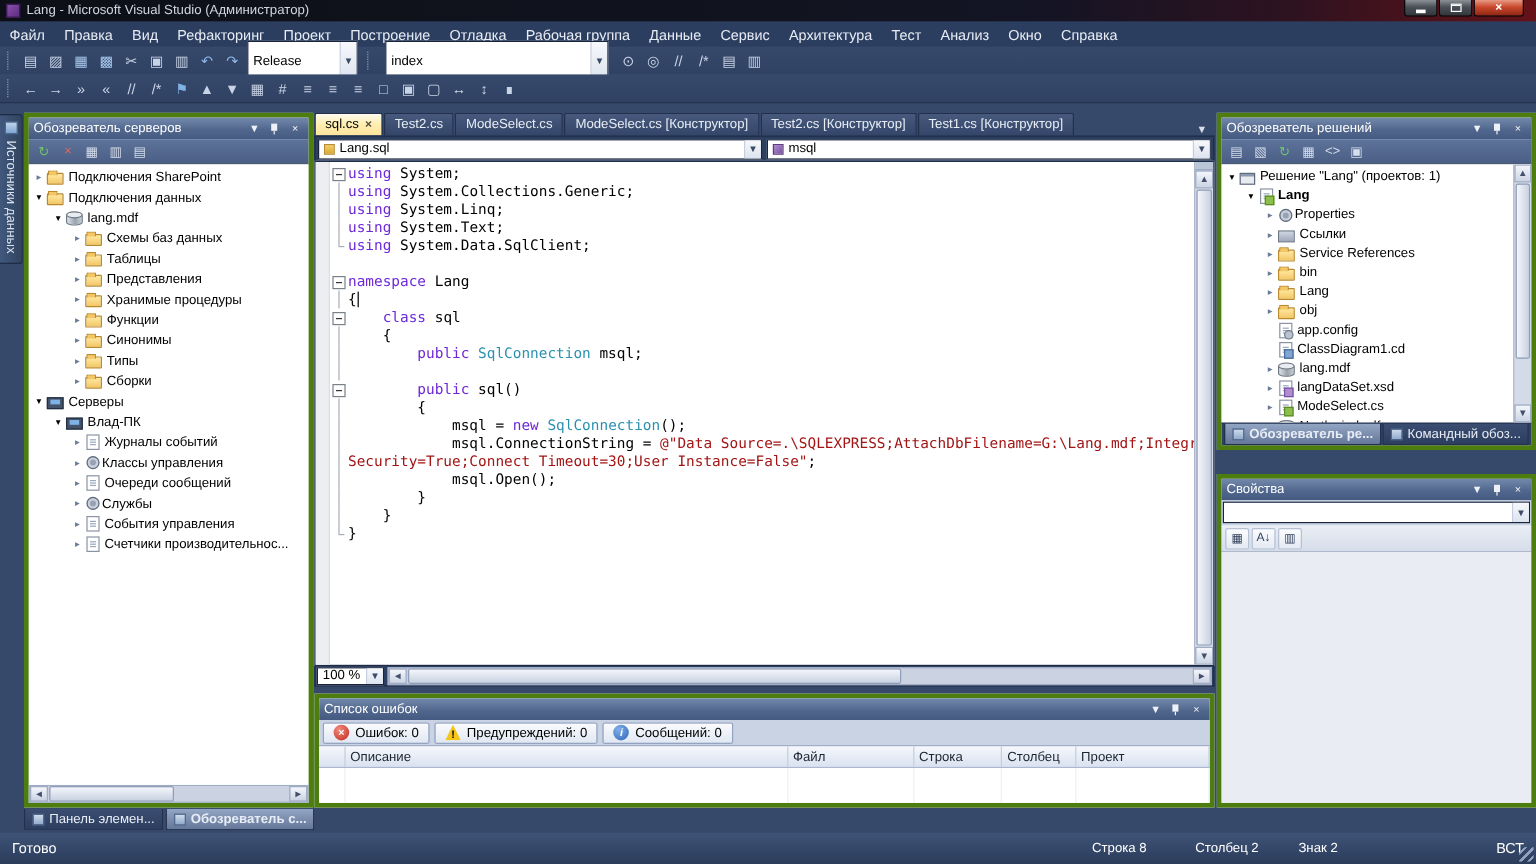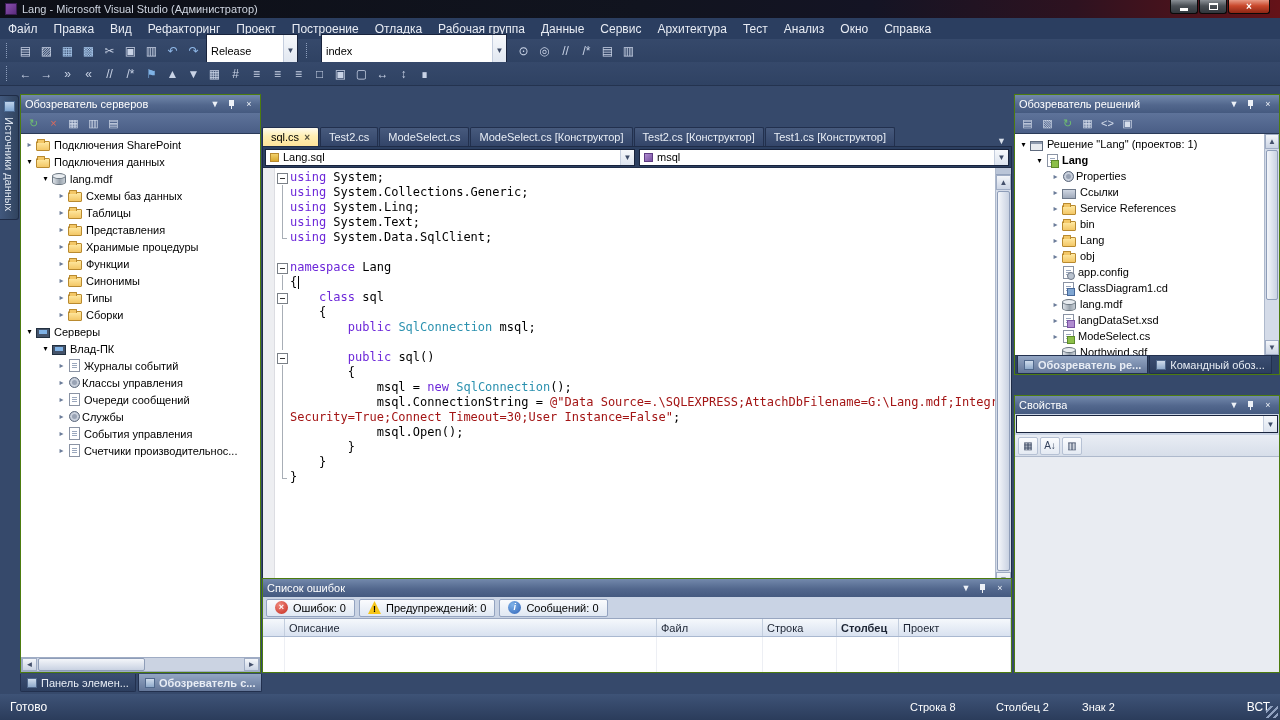--- a/index.html
+++ b/index.html
@@ -33,21 +33,21 @@
   .find-combo{width:186px;margin:0 6px;}
 
   
   .edge-strip{position:absolute;left:0;top:94px;width:19px;height:579px;}
   .edge-tab{margin-top:1px;width:19px;padding:5px 3px 8px 3px;color:#DCE3EE;font-size:11px;
     writing-mode:vertical-rl;display:inline-flex;align-items:center;gap:5px;
     background:linear-gradient(90deg,#41587D,#31445F);border:1px solid #1F2C47;border-left:none;border-radius:0 3px 3px 0;}
   .edge-tab-icon{width:11px;height:11px;background:linear-gradient(#BFD4EC,#7FA6D2);border:1px solid #4A6890;flex:none;}
 
   
-  .panel{background:#fff;border:1px solid #4d7c0f;display:flex;flex-direction:column;position:absolute;}
+  .panel{background:#fff;border:4px solid #4d7c0f;display:flex;flex-direction:column;position:absolute;}
   .panel-header{height:18px;background:linear-gradient(#7389AC,#52678D 55%,#455A80);color:#fff;display:flex;align-items:center;padding:0 4px;flex:none;}
   .panel-title{font-size:11px;white-space:nowrap;overflow:hidden;}
   .hbtns{margin-left:auto;display:flex;gap:3px;}
   .hbtn{width:14px;height:13px;display:flex;align-items:center;justify-content:center;color:#EDF1F7;font-size:9px;}
   .pin-icon{position:relative;}
   .pin-icon::before{content:"";position:absolute;left:4px;top:2px;width:5px;height:6px;background:#EDF1F7;}
   .pin-icon::after{content:"";position:absolute;left:6px;top:8px;width:1px;height:3px;background:#EDF1F7;}
   .mini-toolbar{height:21px;background:linear-gradient(#5E739A,#4A5E86);display:flex;align-items:center;gap:1px;padding:0 3px;border-bottom:1px solid #2A3A58;flex:none;}
   .mbtn{width:19px;height:18px;display:flex;align-items:center;justify-content:center;font-size:11px;color:#D6DEEC;}
 
@@ -69,21 +69,21 @@
   .ti-page::before,.ti-note::before{content:"";position:absolute;left:2px;top:3px;width:5px;height:1px;background:#9AA7BD;box-shadow:0 2px 0 #9AA7BD,0 4px 0 #9AA7BD;}
   .ti-cs::after{content:"";position:absolute;right:-2px;bottom:-2px;width:6px;height:6px;background:#8CBF4A;border:1px solid #5D8A2A;}
   .ti-cfg::after{content:"";position:absolute;right:-2px;bottom:-2px;width:6px;height:6px;background:#B9C2CE;border:1px solid #6D7889;border-radius:50%;}
   .ti-dgm::after{content:"";position:absolute;right:-2px;bottom:-2px;width:6px;height:6px;background:#7FA6D2;border:1px solid #46689A;}
   .ti-ds::after{content:"";position:absolute;right:-2px;bottom:-2px;width:6px;height:6px;background:#B08CD0;border:1px solid #7A52A3;}
   .ti-gear{width:11px;height:11px;margin:2px;border-radius:50%;background:#98A2B4;border:1px solid #5F6B7E;box-shadow:inset 0 0 0 2px #C9D0DC;}
   .ti-sln{width:13px;height:10px;margin-top:3px;background:#E8EBF0;border:1px solid #5F6B7E;box-shadow:inset 0 2px 0 #8E9AAE;}
   .ti-refs{height:10px;margin-top:3px;background:linear-gradient(#CFD6E2,#9FA9BA);border:1px solid #6D7889;}
 
   
-  .editor{position:absolute;left:262px;top:94px;width:750px;height:478px;display:flex;flex-direction:column;margin-top:33px;}
+  .editor{position:absolute;left:262px;top:94px;width:750px;height:478px;display:flex;flex-direction:column;}
   .doc-tabs{height:19px;display:flex;align-items:flex-end;flex:none;}
   .doc-tab{height:19px;padding:0 8px;font-size:11px;color:#E8EDF5;display:flex;align-items:center;gap:5px;
     background:linear-gradient(#475A7D,#334569);border:1px solid #22304E;border-bottom:none;border-radius:2px 2px 0 0;margin-right:1px;white-space:nowrap;}
   .doc-tab.active{background:linear-gradient(#FEFBEF,#FFEFB3 45%,#FFE49B);color:#000;}
   .tab-close{font-size:10px;color:#55503C;font-weight:bold;}
   .tab-overflow{margin-left:auto;color:#D7DEE9;font-size:9px;padding:0 6px;}
   .navbar{height:21px;background:#2C3F60;display:flex;align-items:center;gap:4px;padding:1px 2px;border:1px solid #1F2C47;border-bottom:none;flex:none;}
   .nav-combo{flex:1;height:17px;}
   .nav-ico-sql{width:9px;height:9px;background:linear-gradient(#F2D06B,#D9A92F);border:1px solid #B98A2F;margin-right:4px;flex:none;}
   .nav-ico-field{width:9px;height:9px;background:linear-gradient(135deg,#B08CD0,#7A52A3);border:1px solid #5E3C82;margin-right:4px;flex:none;}
@@ -479,21 +479,21 @@
         <div class="filter-btn">
           <span class="fi fi-info">i</span>
           <span>Сообщений: 0</span>
         </div>
       </div>
     <div class="elist-header" id="el-head">
         <div class="el-col" style="width: 22px;"></div>
         <div class="el-col" style="width: 372px;">Описание</div>
         <div class="el-col" style="width: 106px;">Файл</div>
         <div class="el-col" style="width: 74px;">Строка</div>
-        <div class="el-col" style="width: 62px; font-weight: bold;">Столбец</div>
+        <div class="el-col" style="width: 62px;">Столбец</div>
         <div class="el-col" style="width: 112px;">Проект</div>
       </div>
     <div class="el-body" id="el-body">
         <div class="el-bcol" style="width: 22px;"></div>
         <div class="el-bcol" style="width: 372px;"></div>
         <div class="el-bcol" style="width: 106px;"></div>
         <div class="el-bcol" style="width: 74px;"></div>
         <div class="el-bcol" style="width: 62px;"></div>
         <div class="el-bcol" style="width: 112px;"></div>
       </div>

